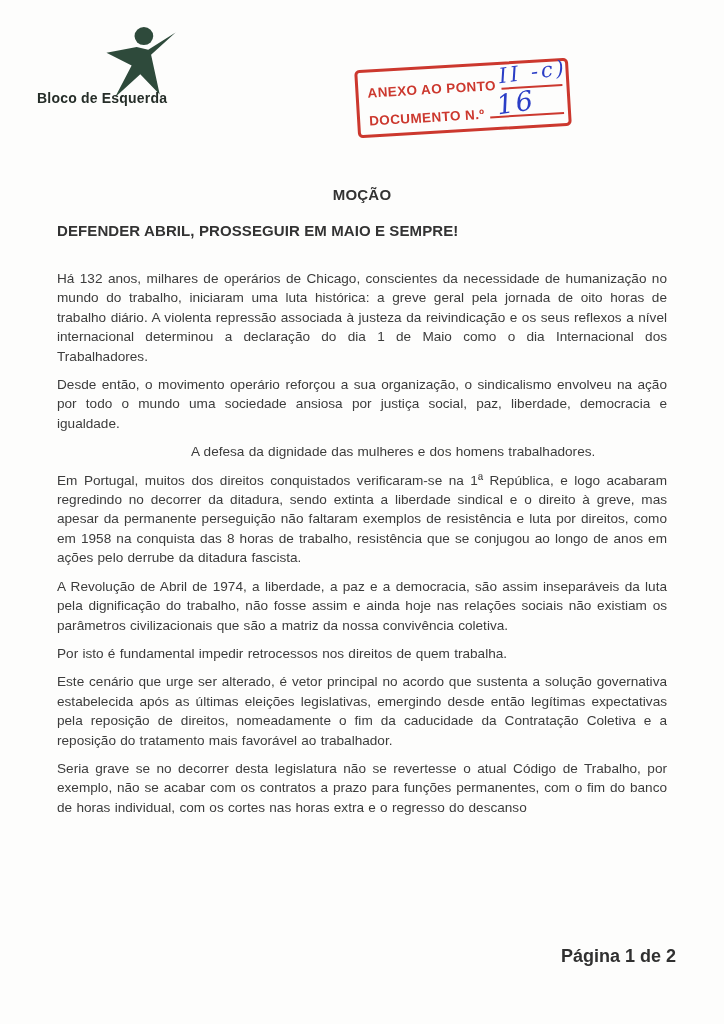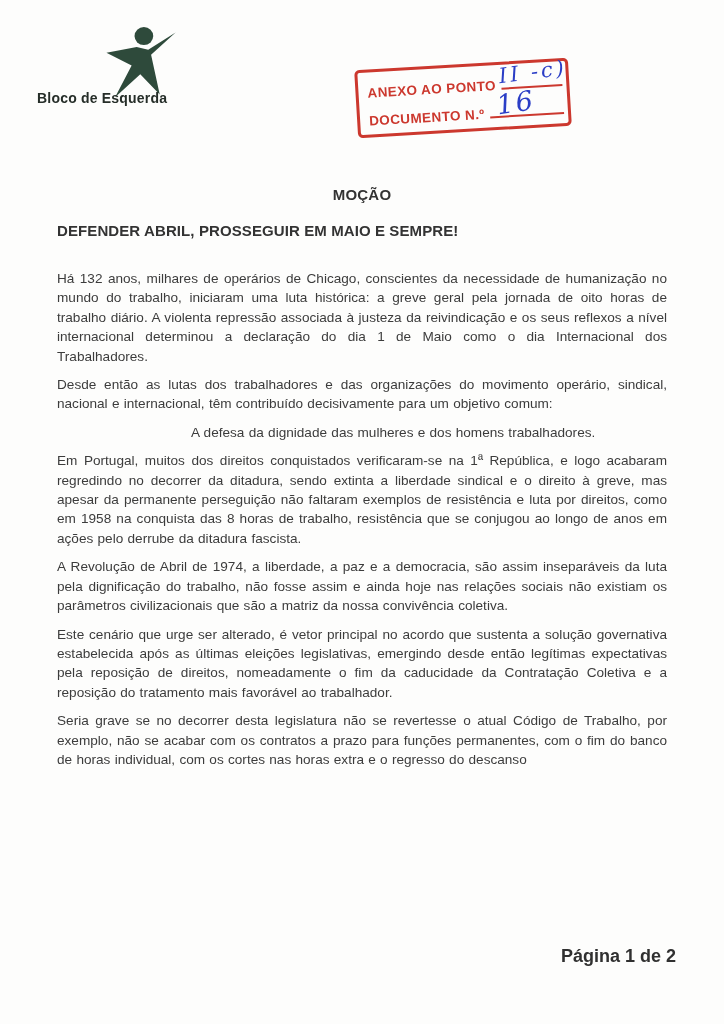--- a/index.html
+++ b/index.html
@@ -93,23 +93,24 @@
       <span class="sline"></span>
       <span class="hw hw2">16</span>
     </div>
   </div>
 
   <div class="content">
     <div class="doc-title">MOÇÃO</div>
     <div class="doc-subtitle">DEFENDER ABRIL, PROSSEGUIR EM MAIO E SEMPRE!</div>
 
     <p>Há 132 anos, milhares de operários de Chicago, conscientes da necessidade de humanização no mundo do trabalho, iniciaram uma luta histórica: a greve geral pela jornada de oito horas de trabalho diário. A violenta repressão associada à justeza da reivindicação e os seus reflexos a nível internacional determinou a declaração do dia 1 de Maio como o dia Internacional dos Trabalhadores.</p>
-    <p>Desde então as lutas dos trabalhadores e das organizações do movimento operário, sindical, nacional e internacional, têm contribuído decisivamente para um objetivo comum:</p>
+    <p>Desde então, o movimento operário reforçou a sua organização, o sindicalismo envolveu na ação por todo o mundo uma sociedade ansiosa por justiça social, paz, liberdade, democracia e igualdade.</p>
     <p class="indent-line">A defesa da dignidade das mulheres e dos homens trabalhadores.</p>
     <p>Em Portugal, muitos dos direitos conquistados verificaram-se na 1ª República, e logo acabaram regredindo no decorrer da ditadura, sendo extinta a liberdade sindical e o direito à greve, mas apesar da permanente perseguição não faltaram exemplos de resistência e luta por direitos, como em 1958 na conquista das 8 horas de trabalho, resistência que se conjugou ao longo de anos em ações pelo derrube da ditadura fascista.</p>
     <p>A Revolução de Abril de 1974, a liberdade, a paz e a democracia, são assim inseparáveis da luta pela dignificação do trabalho, não fosse assim e ainda hoje nas relações sociais não existiam os parâmetros civilizacionais que são a matriz da nossa convivência coletiva.</p>
+    <p>Por isto é fundamental impedir retrocessos nos direitos de quem trabalha.</p>
     <p>Este cenário que urge ser alterado, é vetor principal no acordo que sustenta a solução governativa estabelecida após as últimas eleições legislativas, emergindo desde então legítimas expectativas pela reposição de direitos, nomeadamente o fim da caducidade da Contratação Coletiva e a reposição do tratamento mais favorável ao trabalhador.</p>
     <p>Seria grave se no decorrer desta legislatura não se revertesse o atual Código de Trabalho, por exemplo, não se acabar com os contratos a prazo para funções permanentes, com o fim do banco de horas individual, com os cortes nas horas extra e o regresso do descanso</p>
   </div>
 
   <div class="page-footer">Página 1 de 2</div>
 
 </div>
 
 </body></html>

